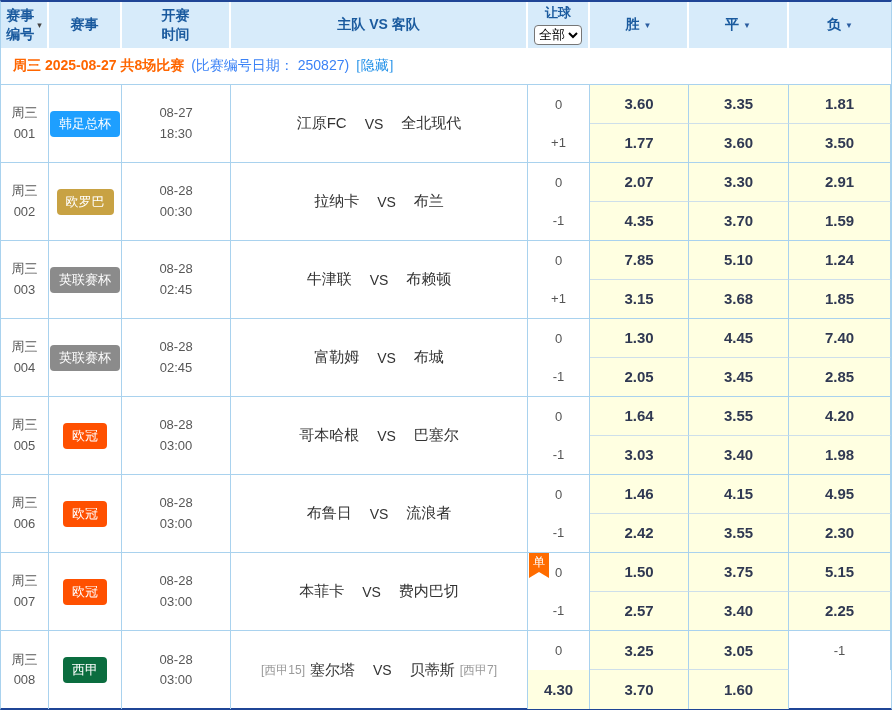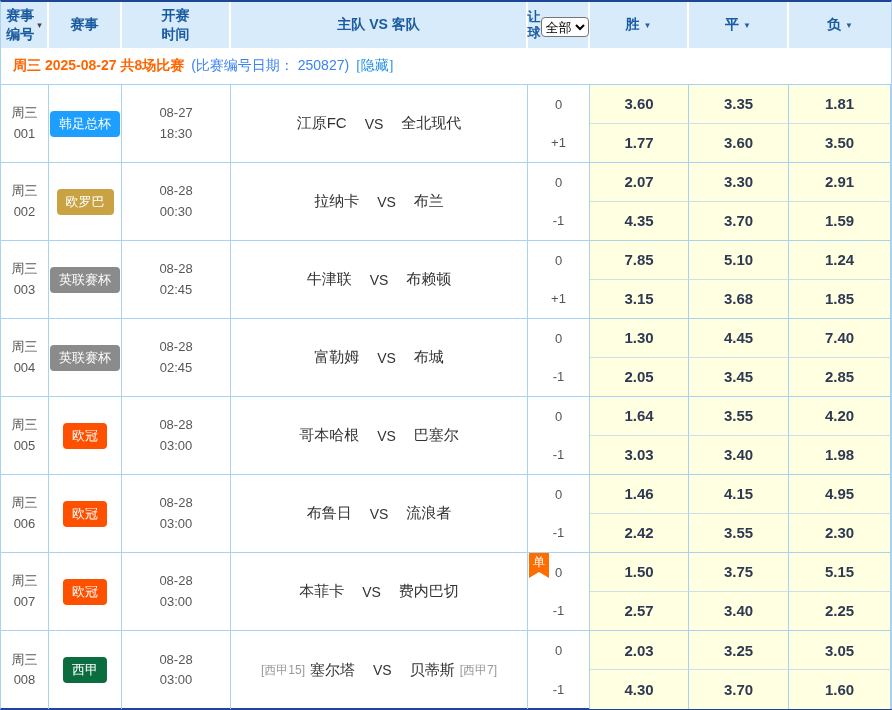--- a/index.html
+++ b/index.html
@@ -10,21 +10,21 @@
 
   
   .thead { display:grid; grid-template-columns:48px 73px 109px 297px 62px 99px 100px 1fr;
     height:46px; background:#D7EBFA; }
   .hcell { display:flex; align-items:center; justify-content:center; border-right:2px solid #fff;
     color:#1A5A9E; font-weight:bold; font-size:14px; text-align:center; }
   .hcell:last-child { border-right:none; }
   .two-line { white-space:pre-line; line-height:1.35; }
   .caret { font-size:8px; margin-left:4px; color:#2B5DA0; }
   .caret-dark { font-size:9px; margin-left:3px; color:#444; }
-  .hcap-head { font-size:13px; line-height:1.2; }
+  .hcap-head { flex-direction:column; font-size:13px; line-height:1.2; }
   .hcap-head select { margin-top:4px; font-size:13px; height:20px; border:1px solid #767676;
     border-radius:4px; background:#fff; color:#000; padding:0 0; }
 
   
   .subheader { height:37px; display:flex; align-items:center; padding-left:12px; gap:7px;
     border-bottom:1px solid #A9D2EE; background:#fff; font-size:14px; }
   .date-info { color:#FF6600; font-weight:bold; }
   .code-info { color:#3b82f6; }
   .hide-link { color:#1E8FE8; cursor:pointer;font-family:Liberation Serif, serif; }
 
@@ -324,21 +324,20 @@
         <div class="cell span2 teamscell">
           <span class="rank">[西甲15]</span>
           <span class="team">塞尔塔</span>
           <span class="vs">VS</span>
           <span class="team">贝蒂斯</span>
           <span class="rank">[西甲7]</span>
         </div>
         <div class="cell hcap r1">
           <span>0</span>
         </div>
-        <div class="cell odds r1">2.03</div>
         <div class="cell odds r1">3.25</div>
         <div class="cell odds r1">3.05</div>
         <div class="cell hcap r2">
           <span>-1</span>
         </div>
         <div class="cell odds r2">4.30</div>
         <div class="cell odds r2">3.70</div>
         <div class="cell odds r2">1.60</div>
       </div>
     </div>

